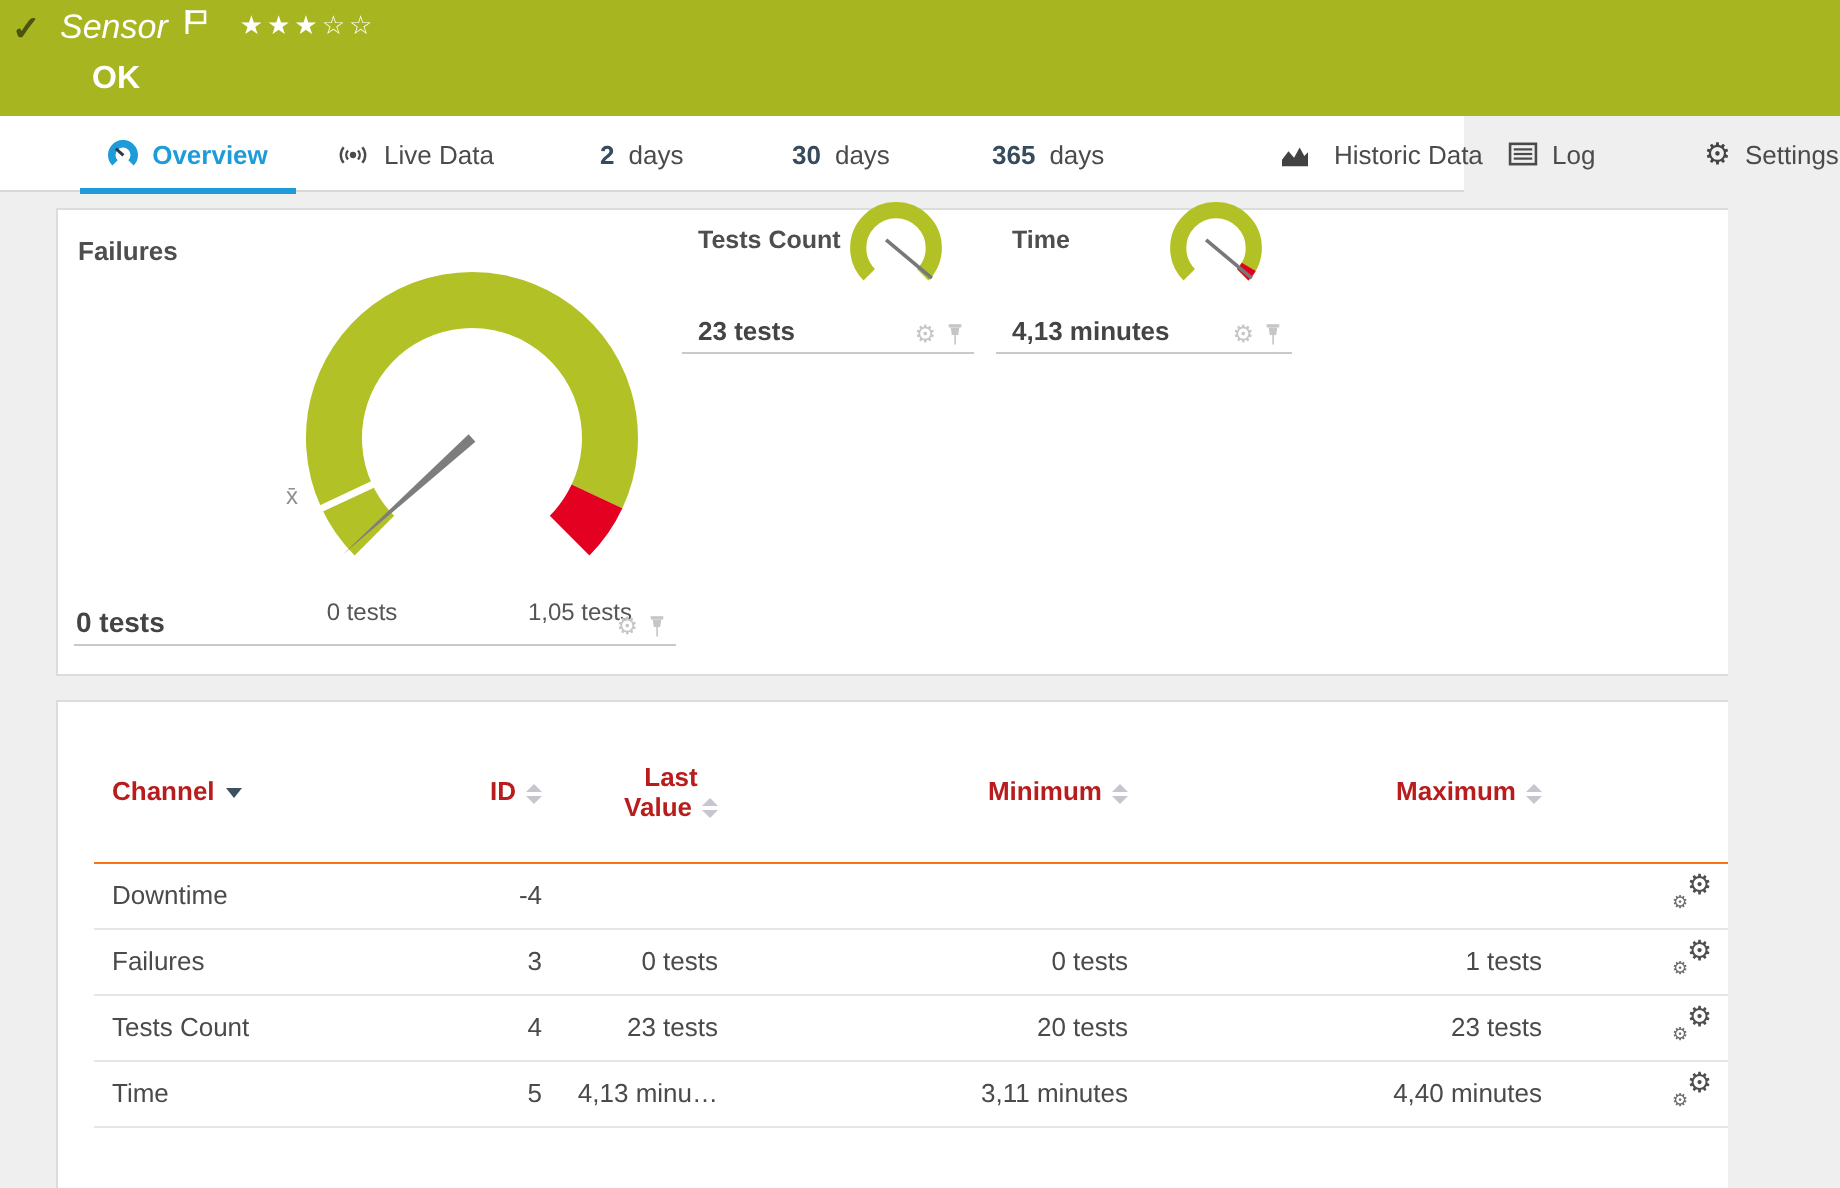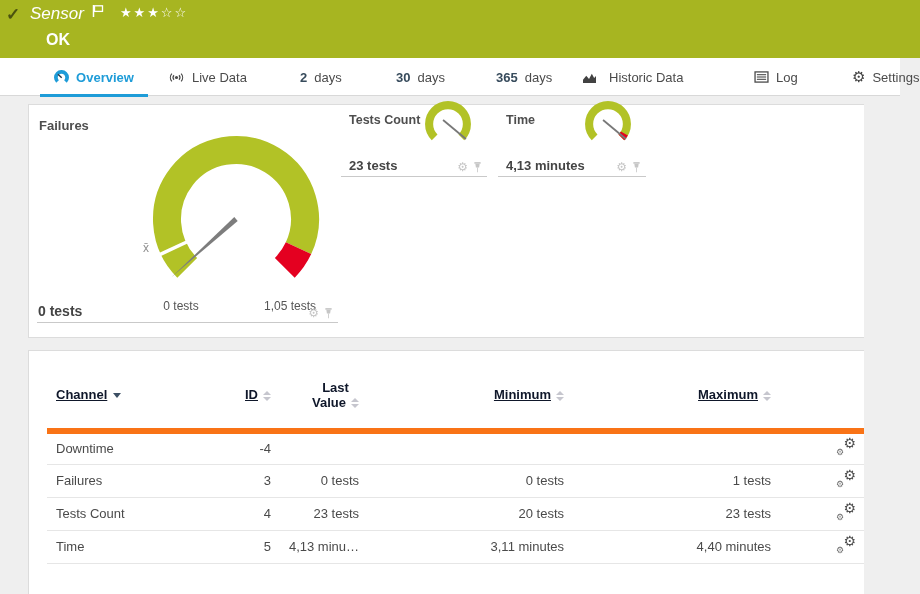--- a/index.html
+++ b/index.html
@@ -10,31 +10,31 @@
   .band { position:absolute; top:0; left:0; width:920px; height:58px; background:#a7b521; color:#fff; }
   .band .check { position:absolute; left:6px; top:4px; font-size:17px; font-weight:700; color:#4b530f; }
   .band .line1 { position:absolute; left:30px; top:4px; display:flex; align-items:center; gap:8px; }
   .band .kind { font-style:italic; font-size:17px; }
   .band .name { font-size:17px; font-weight:700; }
   .band .flag { margin-top:-6px; }
   .band .stars { font-size:13px; letter-spacing:2px; margin-left:8px; margin-top:-4px; }
   .band .ok { position:absolute; left:46px; top:31px; font-size:16px; font-weight:700; }
 
   
-  .tabbar { position:absolute; top:58px; left:0; width:900px; height:38px; background:#fff; border-bottom:1px solid #d8d8d8; }
+  .tabbar { position:absolute; top:58px; left:0; width:732px; height:38px; background:#fff; border-bottom:1px solid #d8d8d8; }
   .tab { position:absolute; top:0; height:38px; display:flex; align-items:center; gap:7px; font-size:13px; color:#4b4b4b; cursor:pointer; white-space:nowrap; }
   .tab .num { font-weight:700; color:#374b5c; }
   .tab.active { color:#1e9cd8; font-weight:700; }
   .tab.active::after { content:""; position:absolute; left:0; right:0; bottom:-1px; height:3px; background:#1e9cd8; }
   #tab-overview { left:40px; width:108px; justify-content:center; }
   #tab-live { left:168px; }
   #tab-2days { left:300px; }
   #tab-30days { left:396px; }
   #tab-365days { left:496px; }
-  #tab-historic { left:582px;gap:12px; }
+  #tab-historic { left:640px;gap:12px; }
   #tab-log { left:754px; }
   #tab-settings { left:852px; }
   .gear-glyph { font-style:normal; }
   .tab .gear-glyph { font-size:15px; color:#444; }
 
   
   .panel { position:absolute; left:28px; width:836px; background:#fff; border:1px solid #dcdcdc; border-right:none; }
   .panel.overview { top:104px; height:234px; }
   .panel.channels { top:350px; height:244px; border-bottom:none; overflow:hidden; }
 
@@ -58,22 +58,22 @@
   .small-tile .tile-title { left:8px; top:0; font-size:12.5px; }
   .small-value { position:absolute; left:8px; bottom:3px; font-size:13px; font-weight:700; color:#444; }
   #tests-tile .gauge-small { position:absolute; left:80px; top:-16px; }
   #time-tile  .gauge-small { position:absolute; left:83px; top:-16px; }
 
   
   .panel.channels { padding-left:18px; }
   table { border-collapse:collapse; width:874px; table-layout:fixed; font-size:13px; color:#4a4a4a; }
   col.c-channel { width:165px; } col.c-id { width:59px; } col.c-last { width:88px; }
   col.c-min { width:205px; } col.c-max { width:207px; } col.c-act { width:150px; }
-  thead td { height:80px; vertical-align:middle; padding-top:10px; border-bottom:6px solid #f97316;
-             color:#0f172a; font-weight:700;text-decoration:underline; }
+  thead td { height:80px; vertical-align:middle; padding-top:10px; border-bottom:1px solid #f97316;
+             color:#b91c1c; font-weight:700; }
   tbody td { height:33px; border-bottom:1px solid #e6e6e6; }
   td.l { text-align:left; padding-left:9px; }
   td.r { text-align:right; }
   td.c { text-align:center; }
   .sort { display:inline-flex; flex-direction:column; gap:2px; margin-left:5px; vertical-align:middle; }
   .sort i { display:block; width:0; height:0; border-left:4px solid transparent; border-right:4px solid transparent; }
   .sort .up { border-bottom:4px solid #c6c6ce; }
   .sort .down { border-top:4px solid #c6c6ce; }
   .caret-down { display:inline-block; width:0; height:0; border-left:4.5px solid transparent; border-right:4.5px solid transparent; border-top:5px solid #3c4f63; margin-left:6px; vertical-align:middle; }
   .th-stack { display:inline-block; text-align:center; line-height:15px; }

